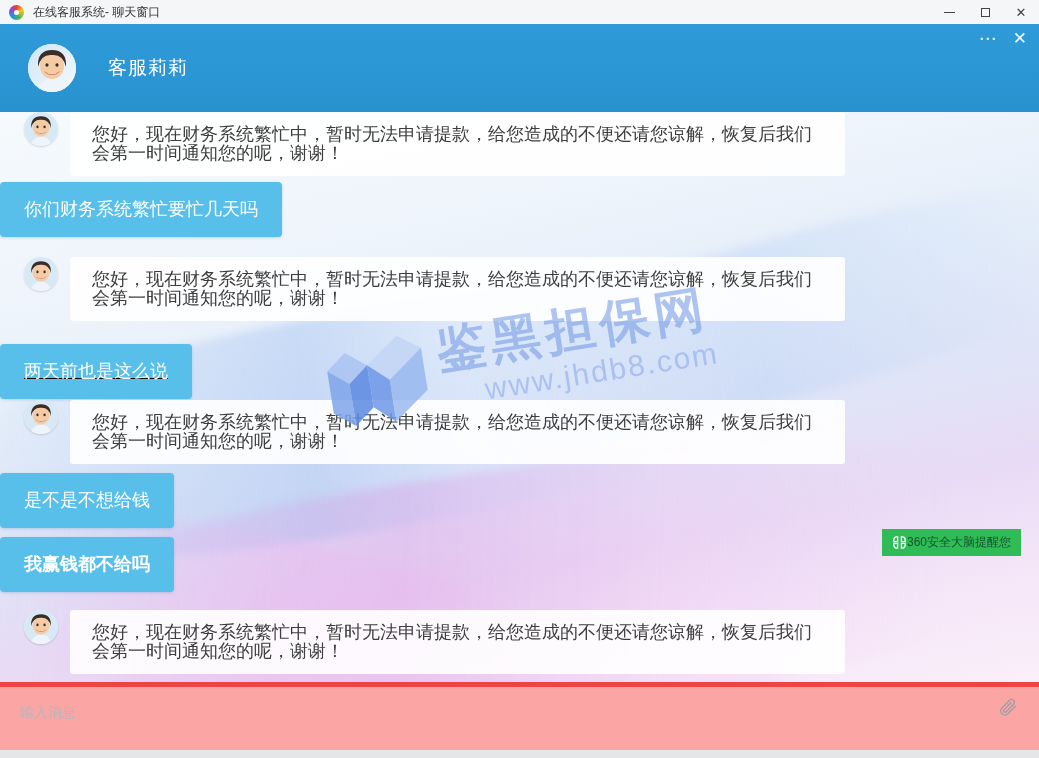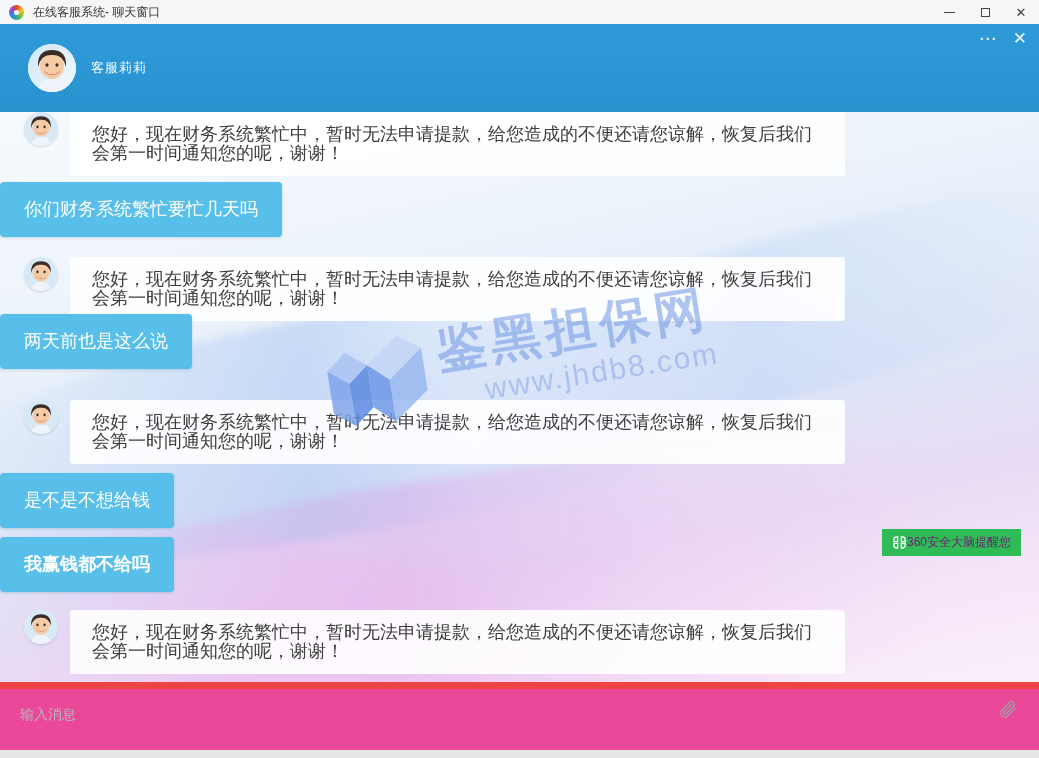--- a/index.html
+++ b/index.html
@@ -20,21 +20,21 @@
   .winbtn { width:36px; height:24px; border:none; background:transparent; display:flex;
     align-items:center; justify-content:center; cursor:pointer; color:#444; font-size:13px; }
   .glyph-min { width:11px; height:0; border-bottom:1px solid #444; display:block; }
   .glyph-max { width:9px; height:9px; border:1px solid #444; display:block; }
 
   
   .header { position:relative; height:88px; display:flex; align-items:center; gap:15px;
     padding-left:28px; background:linear-gradient(180deg,#2e9bd8 0%,#2892cf 100%); }
   .avatar-lg { width:48px; height:48px; border-radius:50%; overflow:hidden; flex:none;
     background:#eaf3fb; }
-  .agent-name { color:#fff; font-size:13px; letter-spacing:1px; }
+  .agent-name { color:#fff; font-size:19px; letter-spacing:1px;margin-left:17px; }
   .header-actions { position:absolute; top:5px; right:12px; display:flex; gap:15px;
     align-items:center; }
   .hdr-menu { color:rgba(255,255,255,.85); font-size:15px; font-weight:bold; letter-spacing:1px;
     cursor:pointer; line-height:20px; }
   .hdr-close { color:rgba(255,255,255,.9); font-size:17px; cursor:pointer; line-height:20px; }
 
   
   .chat-area { position:relative; height:570px; overflow:hidden;
     background:linear-gradient(168deg,#f6fafd 0%,#eef4fb 26%,#e4edf9 42%,#dfe4f7 58%,#e9dbf5 72%,#f5e6f8 86%,#fbeffa 100%); }
   .ribbon { position:absolute; pointer-events:none; }
@@ -56,46 +56,46 @@
   .msg-row.right { display:flex; justify-content:flex-start; }
   .avatar-sm { width:34px; height:34px; border-radius:50%; overflow:hidden; flex:none;
     background:#eaf3fb; box-shadow:0 1px 2px rgba(0,0,0,.15); }
   .bubble { font-size:18px; line-height:19px; }
   .bubble.white { background:rgba(255,255,255,.9); color:#3d3d3d; padding:13px 22px;
     border-radius:3px; max-width:775px; }
   .bubble.blue { background:#57bfe9; color:#fff; padding:18px 24px; border-radius:4px;
     box-shadow:0 1px 3px rgba(60,130,180,.25); }
 
   .row-0 { top:0; }   .row-1 { top:70px;  padding-right:32px; }
-  .row-2 { top:145px; } .row-3 { top:202px; padding-right:32px; }
+  .row-2 { top:145px; } .row-3 { top:232px; padding-right:32px;text-decoration:underline; }
   .row-4 { top:288px; } .row-5 { top:361px; padding-right:28px; }
   .row-6 { top:425px; padding-right:34px;font-weight:bold; } .row-7 { top:498px; }
 
   
   .watermark { position:absolute; left:322px; top:198px; z-index:5; pointer-events:none;
     transform:rotate(-9deg); display:flex; align-items:flex-start; gap:6px; }
   .wm-text { display:flex; flex-direction:column; }
   .wm-title { font-size:50px; font-weight:bold; letter-spacing:5px; color:rgba(112,150,228,.55);
     line-height:56px; }
   .wm-url { font-size:30px; letter-spacing:2px; color:rgba(135,165,233,.55); padding-left:42px;
     line-height:36px; }
 
   
-  .composer { position:relative; height:68px; background:#ec4899; border-top:7px solid #ef4444;text-decoration:underline; }
+  .composer { position:relative; height:68px; background:#fca5a5; border-top:5px solid #ef4444;text-decoration:underline; }
   .msg-input { position:absolute; left:20px; top:8px; width:940px; height:34px; border:none;
     outline:none; background:transparent; font-size:14px; color:#333;
     font-family:"Liberation Sans","DejaVu Sans",sans-serif; }
   .msg-input::placeholder { color:#b3b7bd; }
   .attach-btn { position:absolute; right:20px; top:10px; width:22px; height:22px; border:none;
     background:transparent; cursor:pointer; color:#9aa0a6; }
   .bottom-strip { height:8px; background:#e5e6e7; }
 
   
   .notice { position:absolute; right:18px; bottom:0; height:27px; background:#2fbc56;
-    color:#701a75; font-size:12px; display:flex; align-items:center; padding:0 10px;
+    color:#14532d; font-size:12px; display:flex; align-items:center; padding:0 10px;
     z-index:10; cursor:pointer; }
   .logo360 { display:block; }
 </style>
 </head>
 <body>
 
 <div class="window">
 
   <div class="titlebar">
     <div class="titlebar-left">

